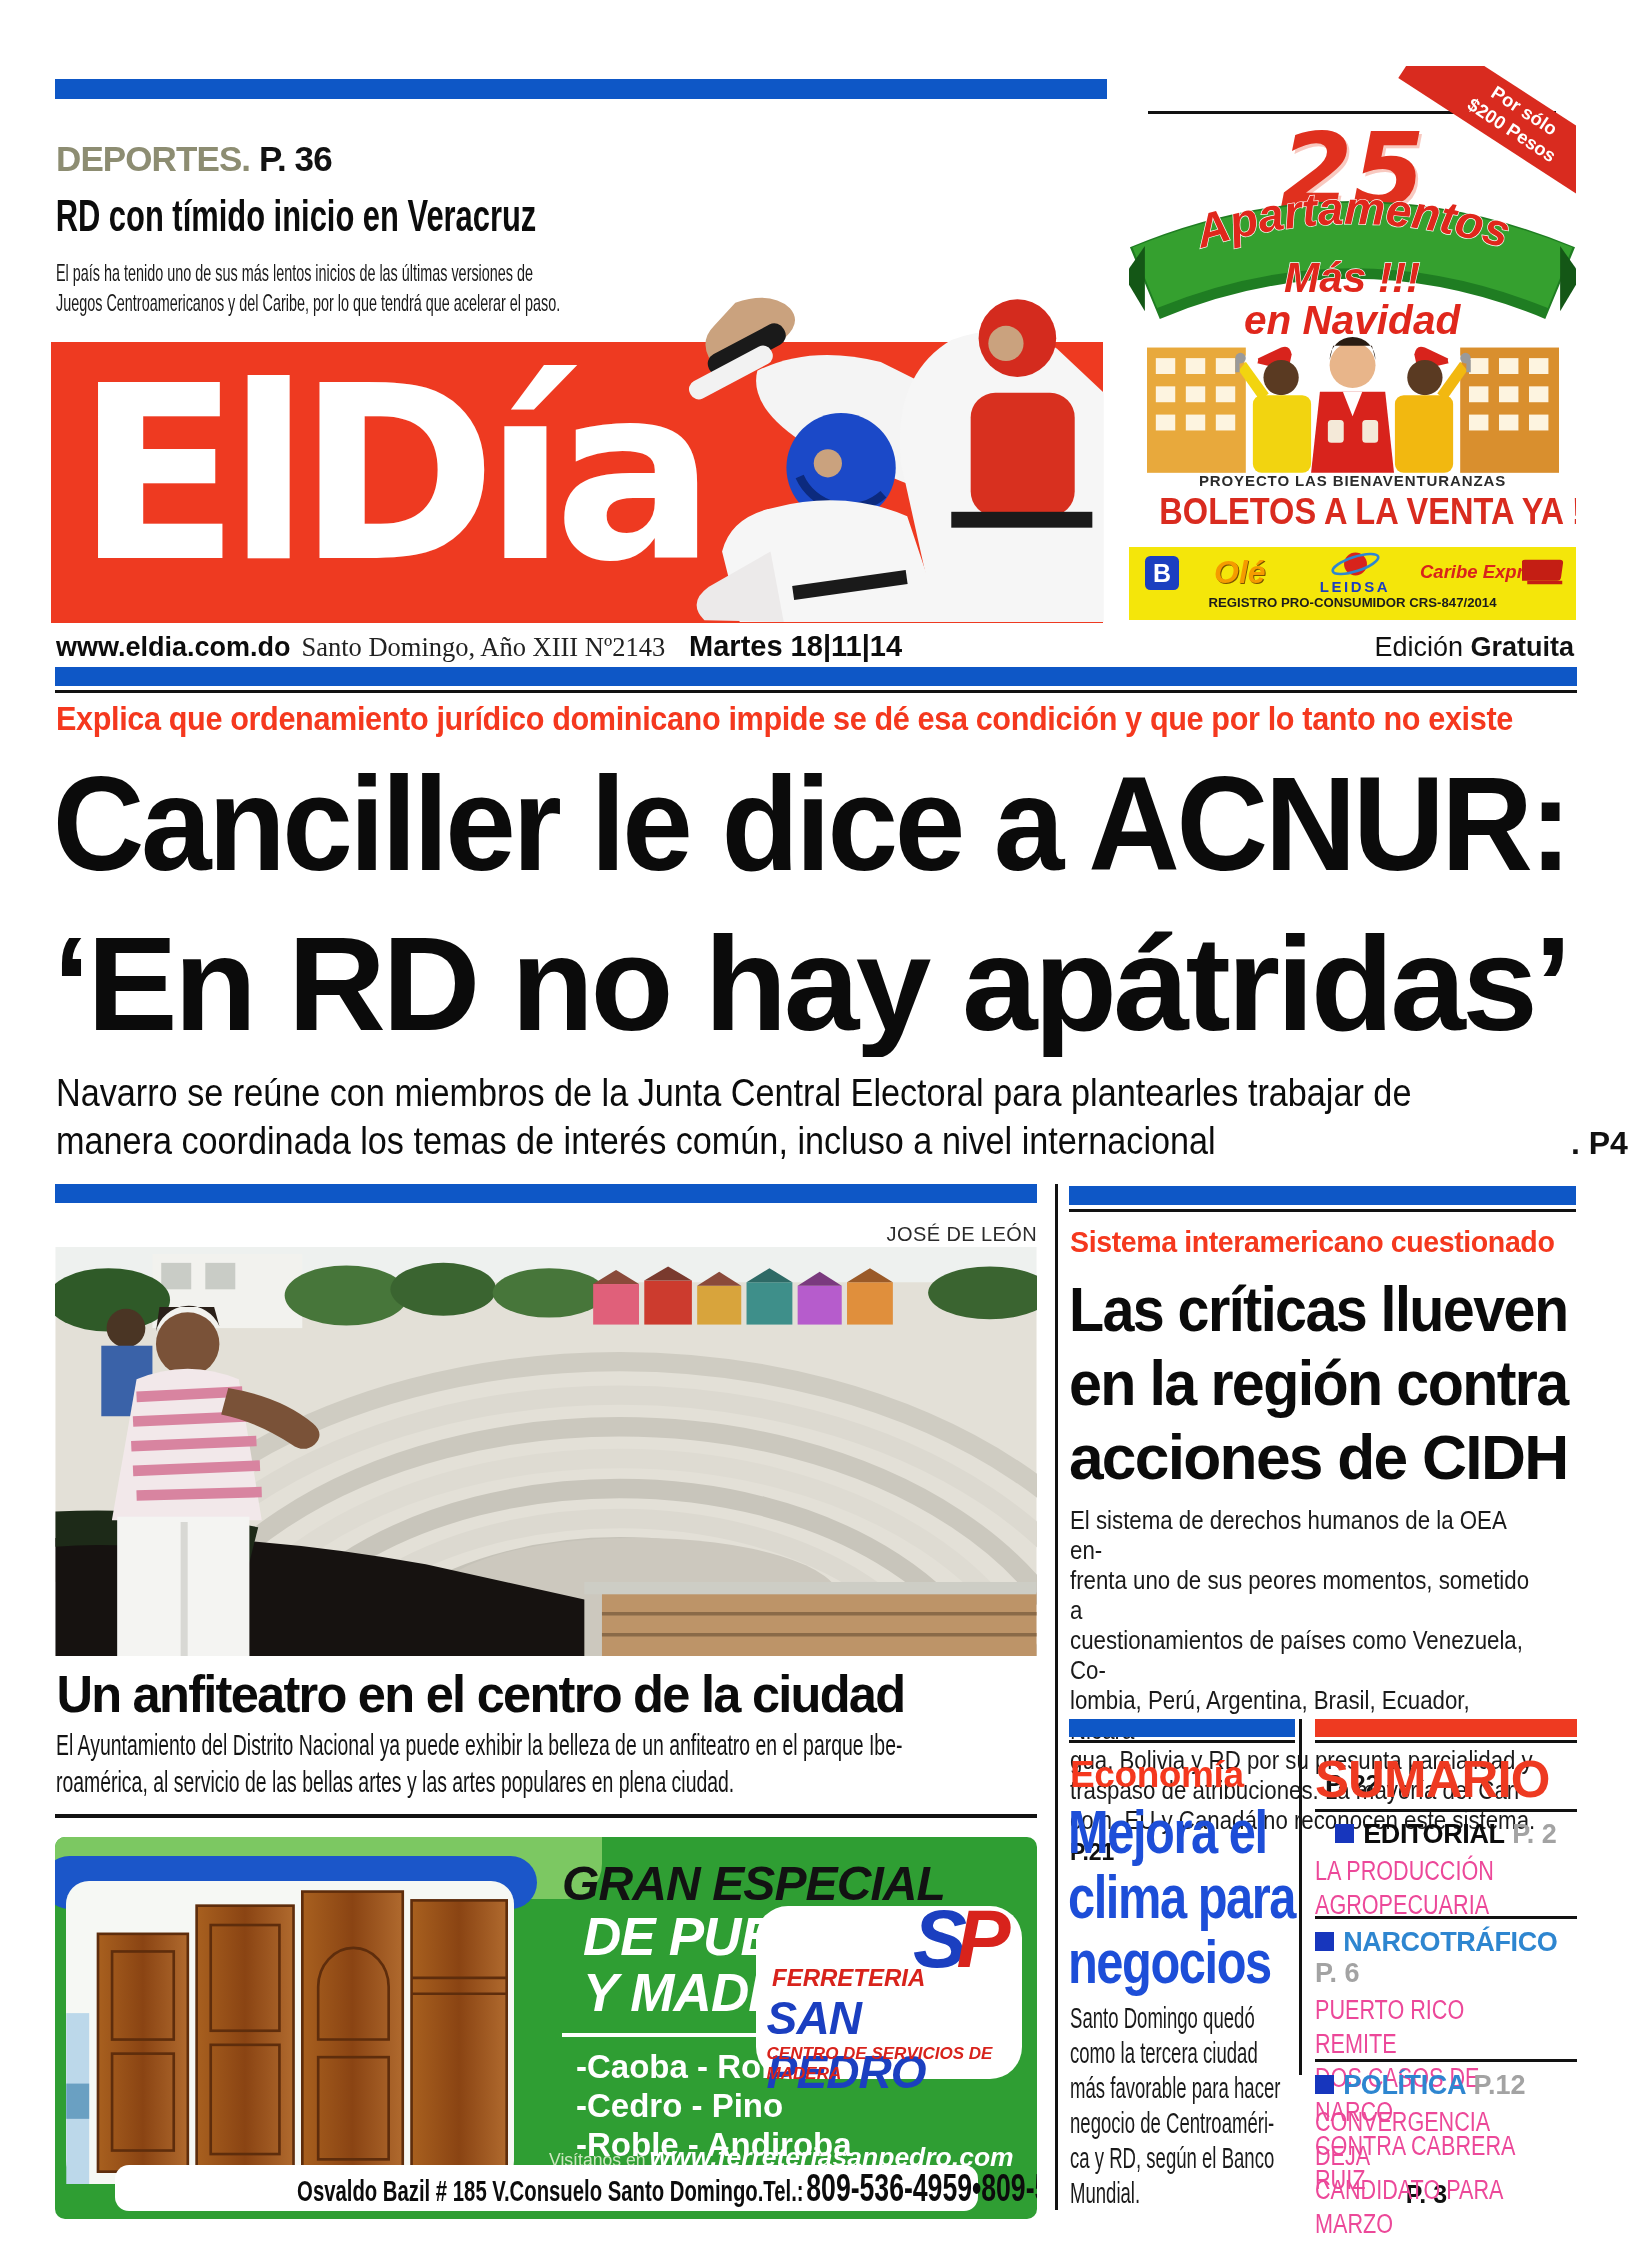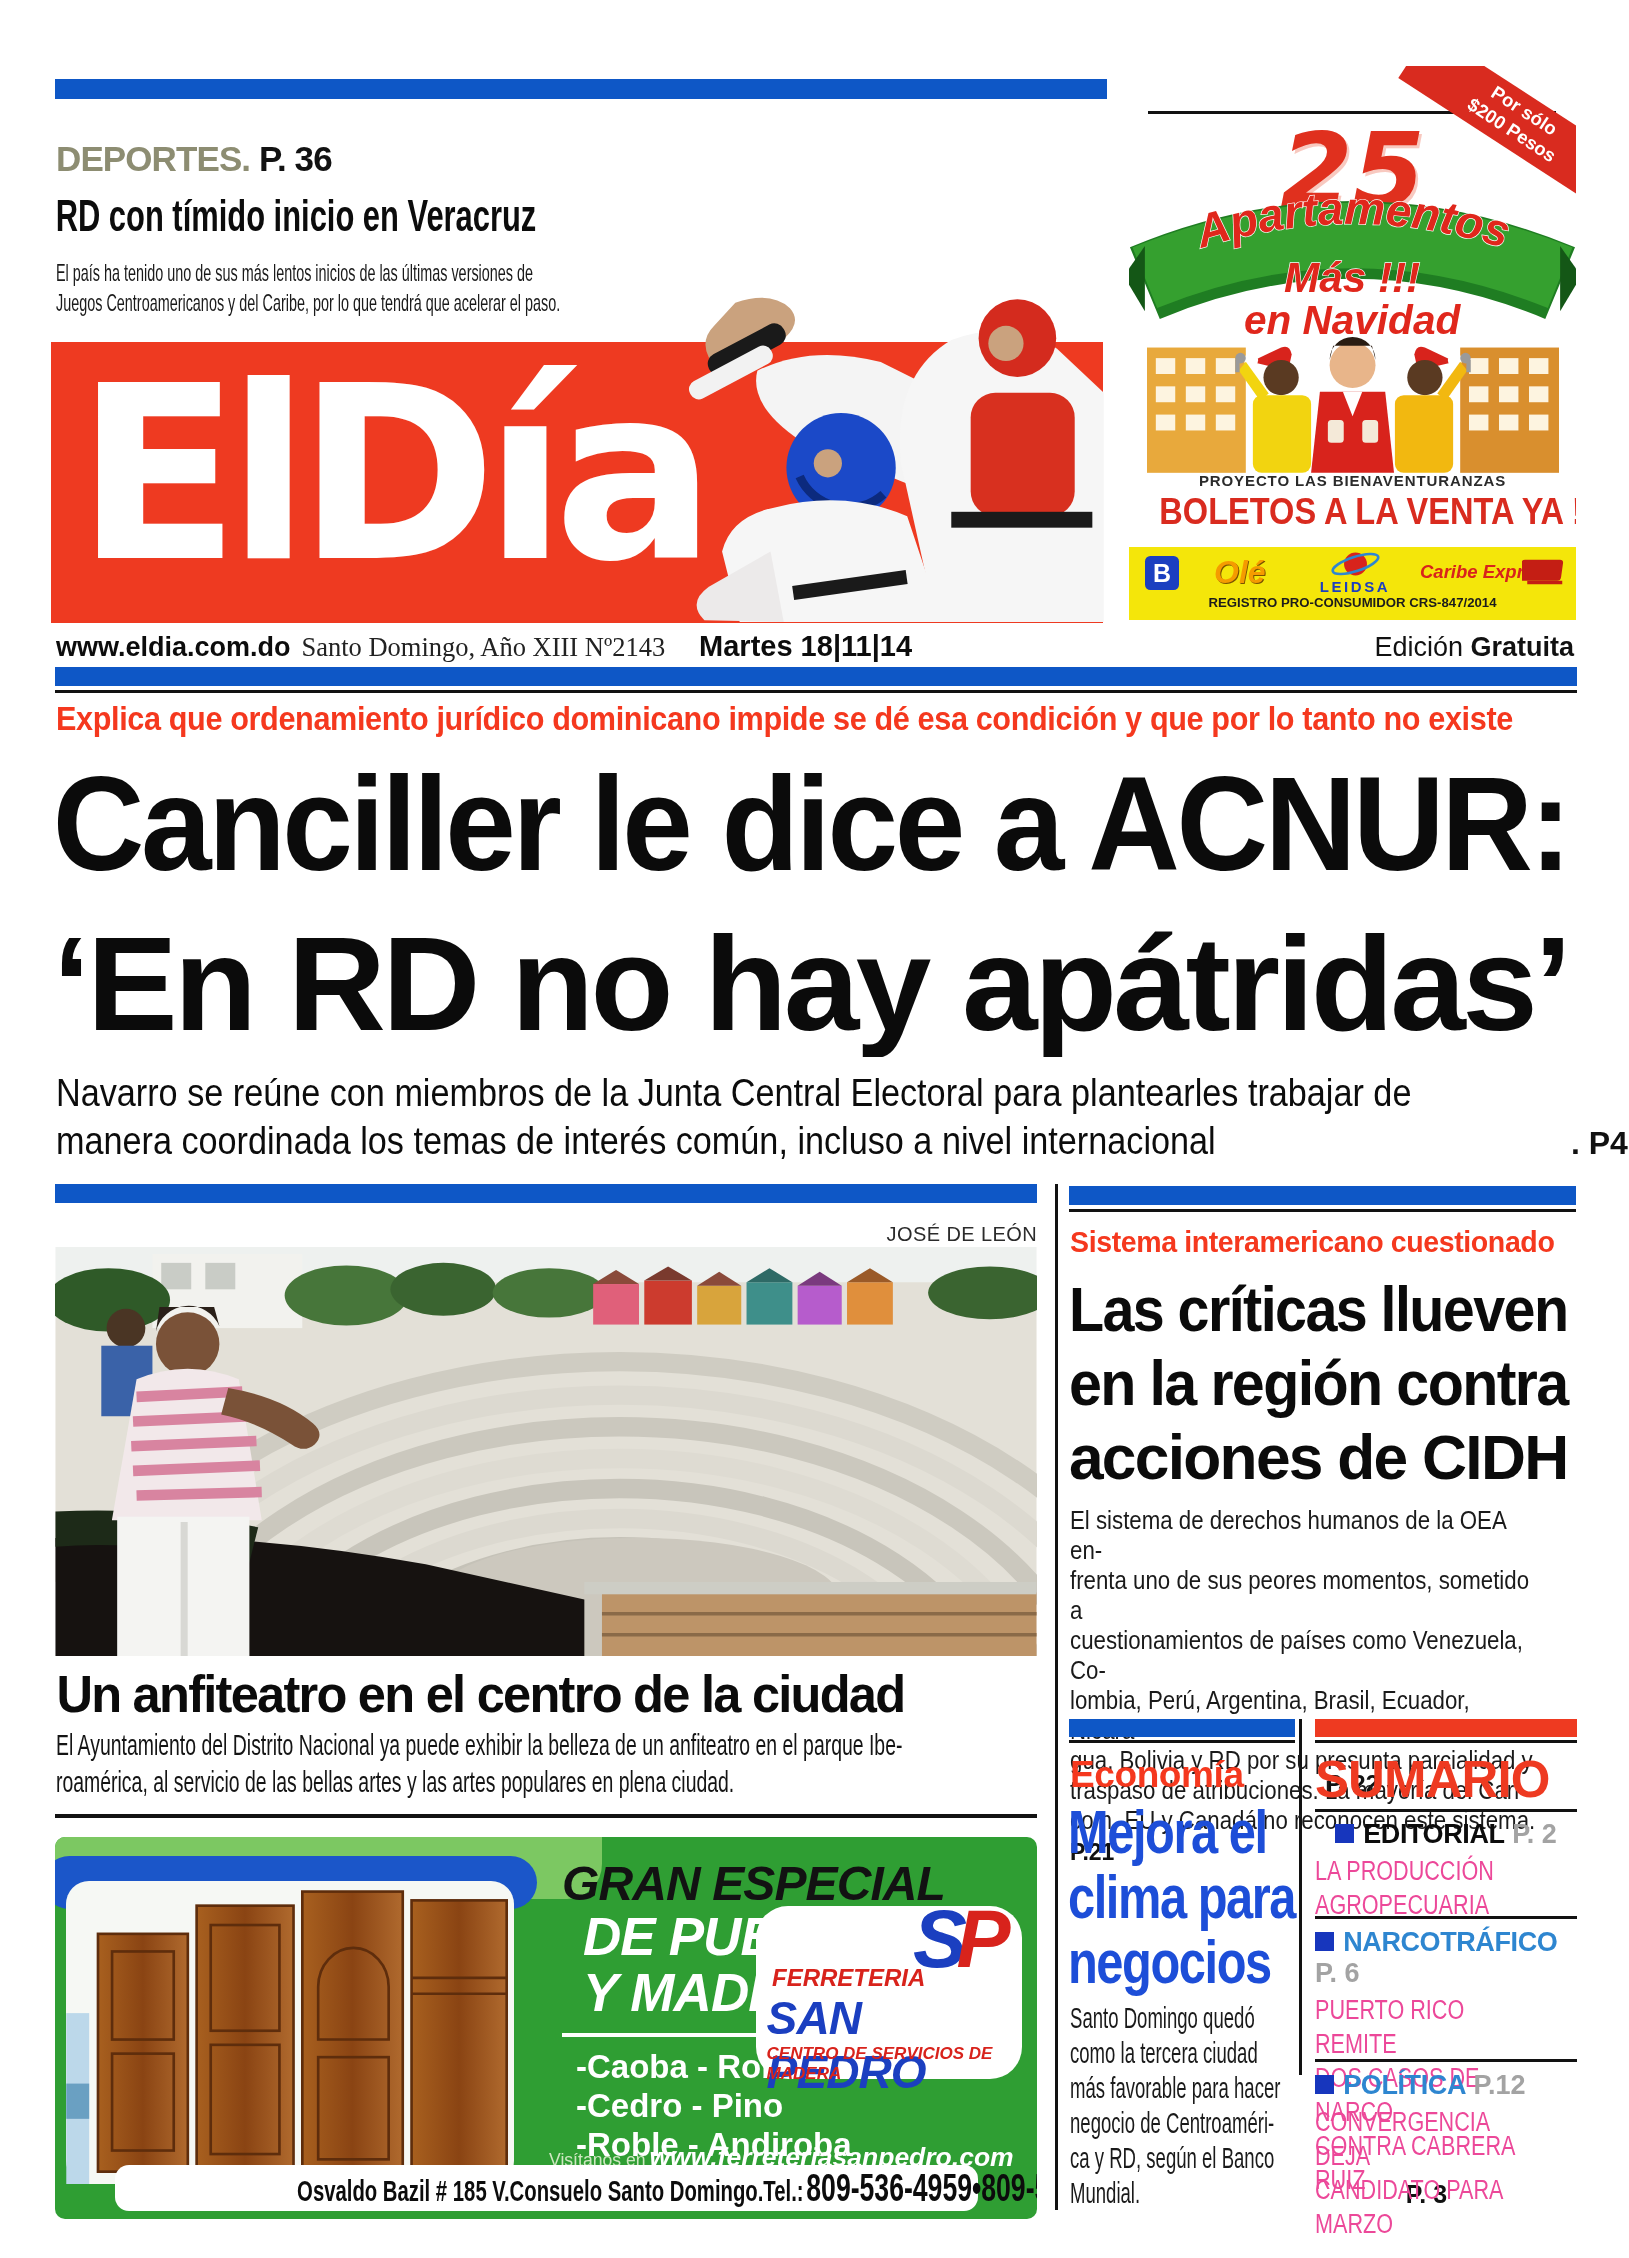--- a/index.html
+++ b/index.html
@@ -72,21 +72,21 @@
         <path d="M230,250 q80,-20 150,10 l40,120 h-230 l-20,-80 q10,-40 60,-50z" fill="#f6f6f6"></path>
         <path d="M225,300 l-70,40 q-25,18 -5,38 l90,2z" fill="#eceaea"></path>
         <rect x="250" y="330" width="130" height="16" fill="#1a1a1a" transform="rotate(-8 315 338)"></rect>
       </g>
     </svg>
   </div>
 
   <div class="abs" style="left:56px;top:630px;">
     <span style="font-size:27px;font-weight:bold;color:#0c0c0c;">www.eldia.com.do</span>
     <span style="font-family:'Liberation Serif',serif;font-size:26.5px;color:#222;margin-left:7px;">Santo Domingo, Año XIII Nº2143</span>
-    <span style="font-size:29px;font-weight:bold;color:#0c0c0c;margin-left:30px;">Martes 18|11|14</span>
+    <span style="font-size:29px;font-weight:bold;color:#0c0c0c;margin-left:20px;">Martes 18|11|14</span>
   </div>
   <div class="abs" style="right:55px;top:632px;font-size:27px;">
     <span>Edición</span>
     <span class="b">Gratuita</span>
   </div>
 
   <div class="bar blue" style="left:55px;top:667px;width:1522px;height:19.4px;"></div>
   <div class="rule" style="left:55px;top:690px;width:1522px;height:2.6px;"></div>
 
   <div class="abs kicker-red" style="left:56px;top:699px;font-size:34px;">

